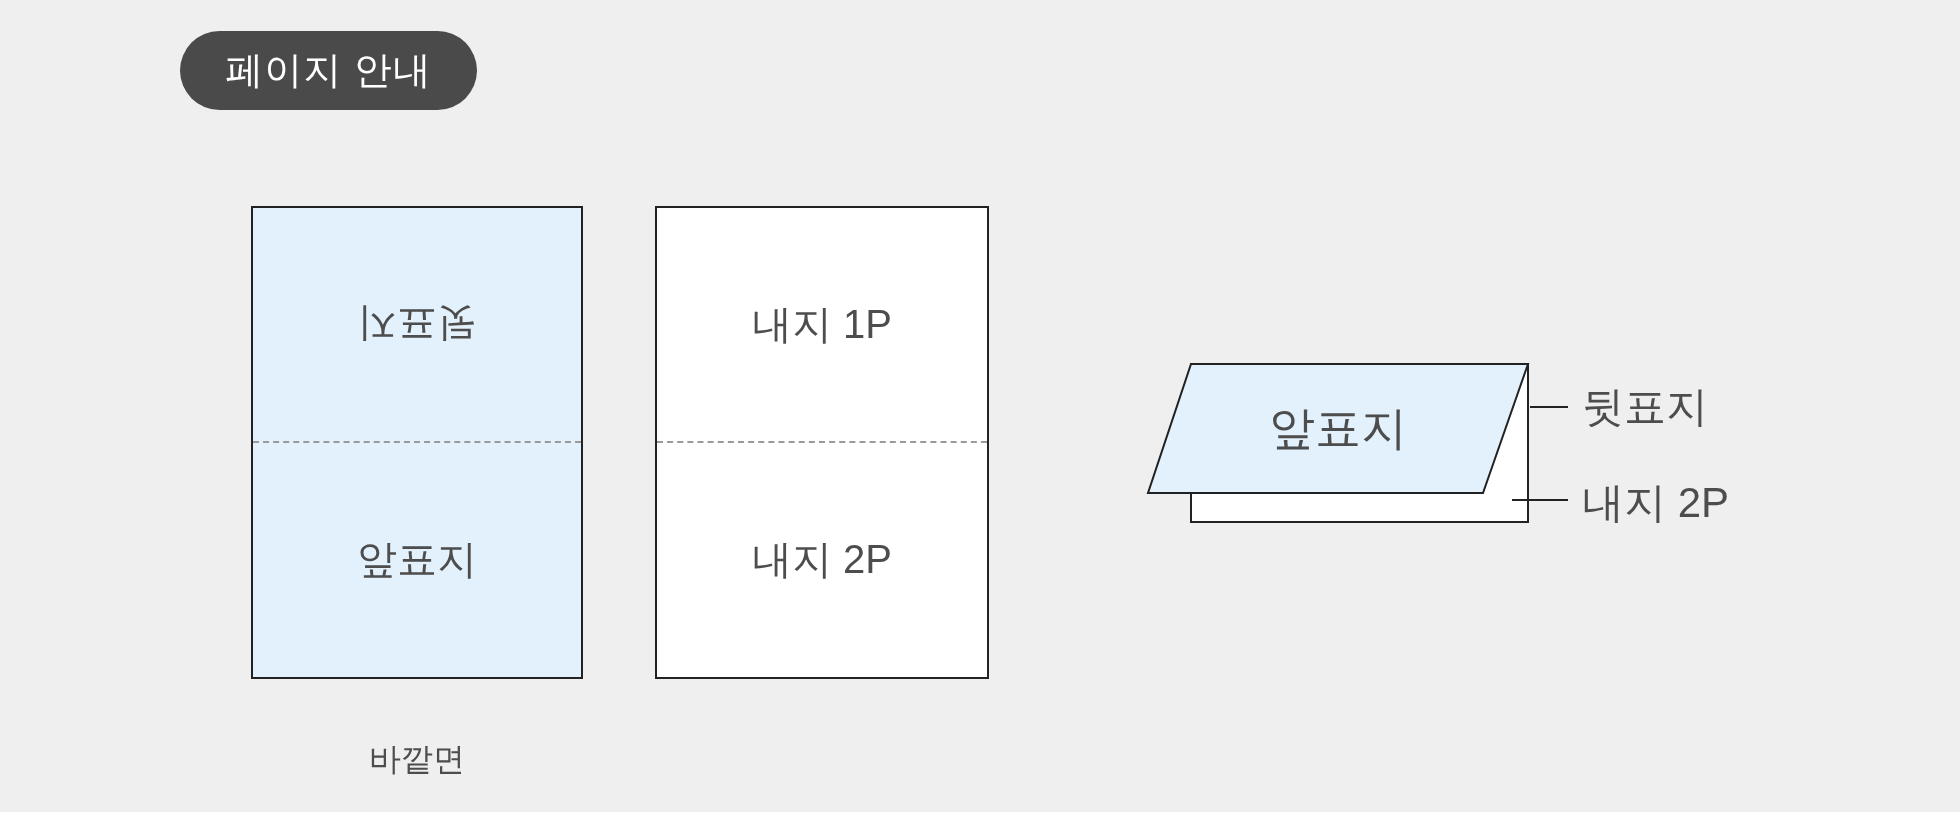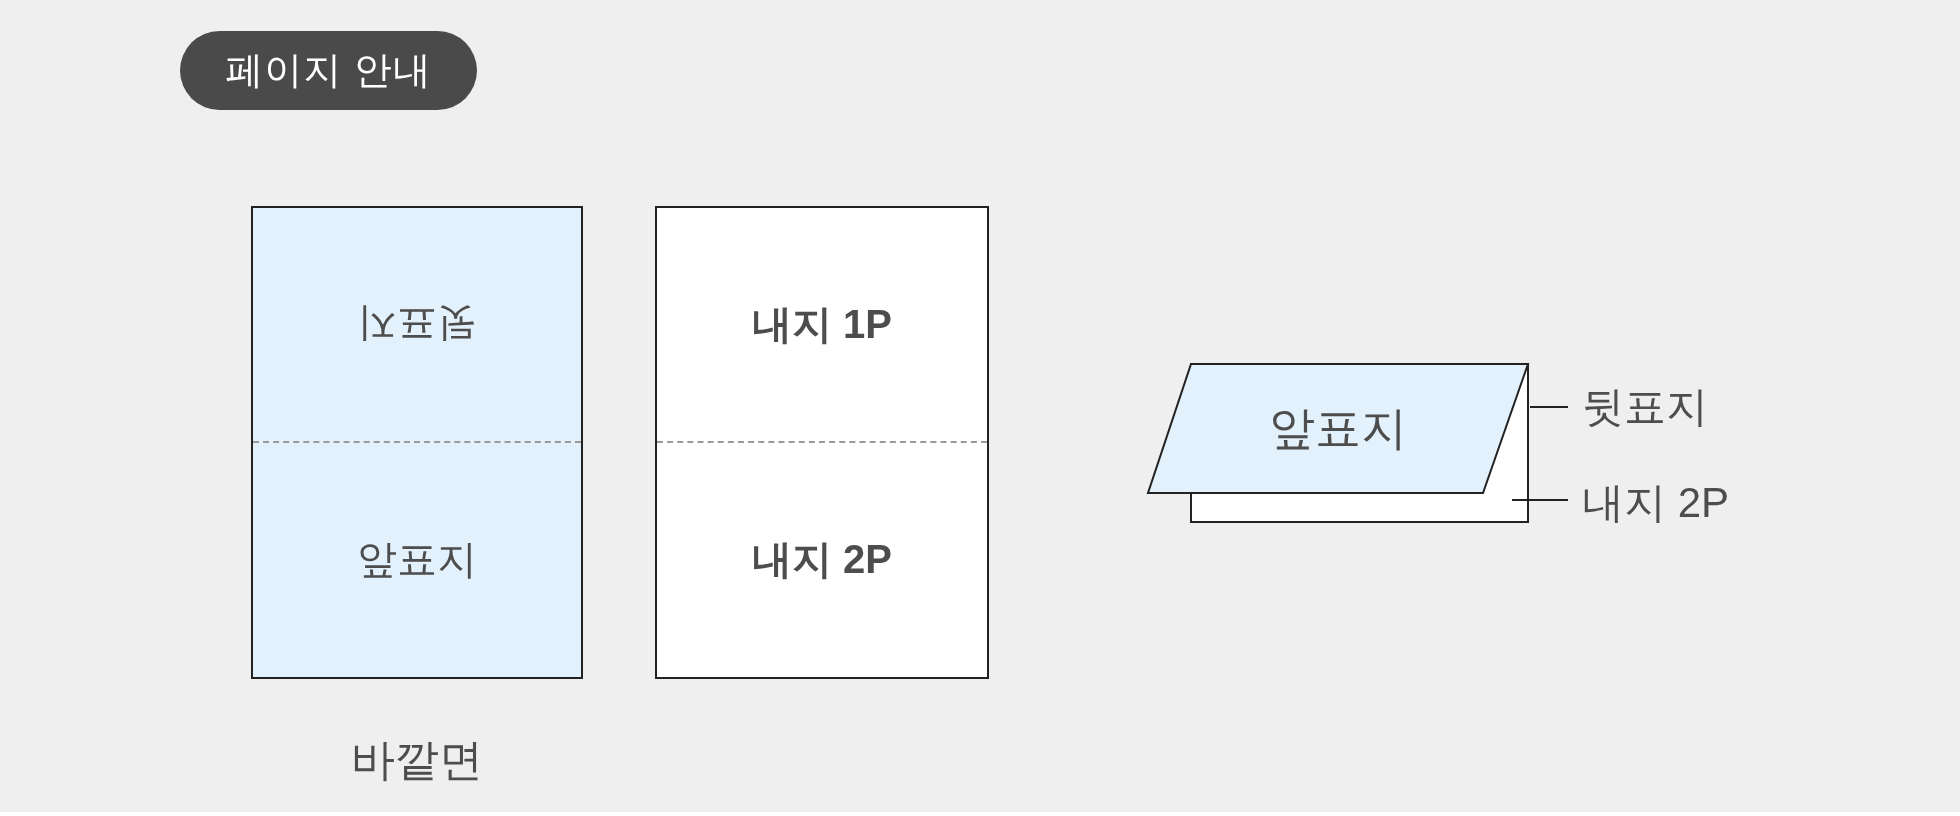--- a/index.html
+++ b/index.html
@@ -39,42 +39,42 @@
     letter-spacing:1px;
     white-space:nowrap;
   }
   
   .panel{
     position:absolute;top:206px;height:473px;
     border:2px solid var(--outline);
     display:flex;flex-direction:column;
   }
   .panel.outer{left:251px;width:332px;background:var(--cover_fill);}
-  .panel.inner{left:655px;width:334px;background:var(--page_fill);font-weight:bold;}
+  .panel.inner{left:655px;width:334px;background:var(--page_fill);}
   .panel .half{
     flex:1 1 50%;
     display:flex;align-items:center;justify-content:center;
   }
   .panel .half.first{border-bottom:2px dashed var(--divider);}
   .panel .half span{
     color:var(--text);
     font-size:40px;
     white-space:nowrap;
   }
   .panel .half span.flip{transform:rotate(180deg);}
   
   .caption{
     position:absolute;top:734px;height:52px;
     display:flex;align-items:center;justify-content:center;
   }
   .caption.outer{left:251px;width:332px;}
   .caption.inner{left:655px;width:334px;}
   .caption span{
     color:var(--text);
-    font-size:44px;
+    font-size:32px;
     white-space:nowrap;
     text-align:center;
   }
   
   .card-svg{
     position:absolute;left:1140px;top:360px;
     width:430px;height:170px;
   }
   .card-svg .page{fill:var(--page_fill);stroke:var(--outline);stroke-width:2;}
   .card-svg .cover{fill:var(--cover_fill);stroke:var(--outline);stroke-width:2;}

